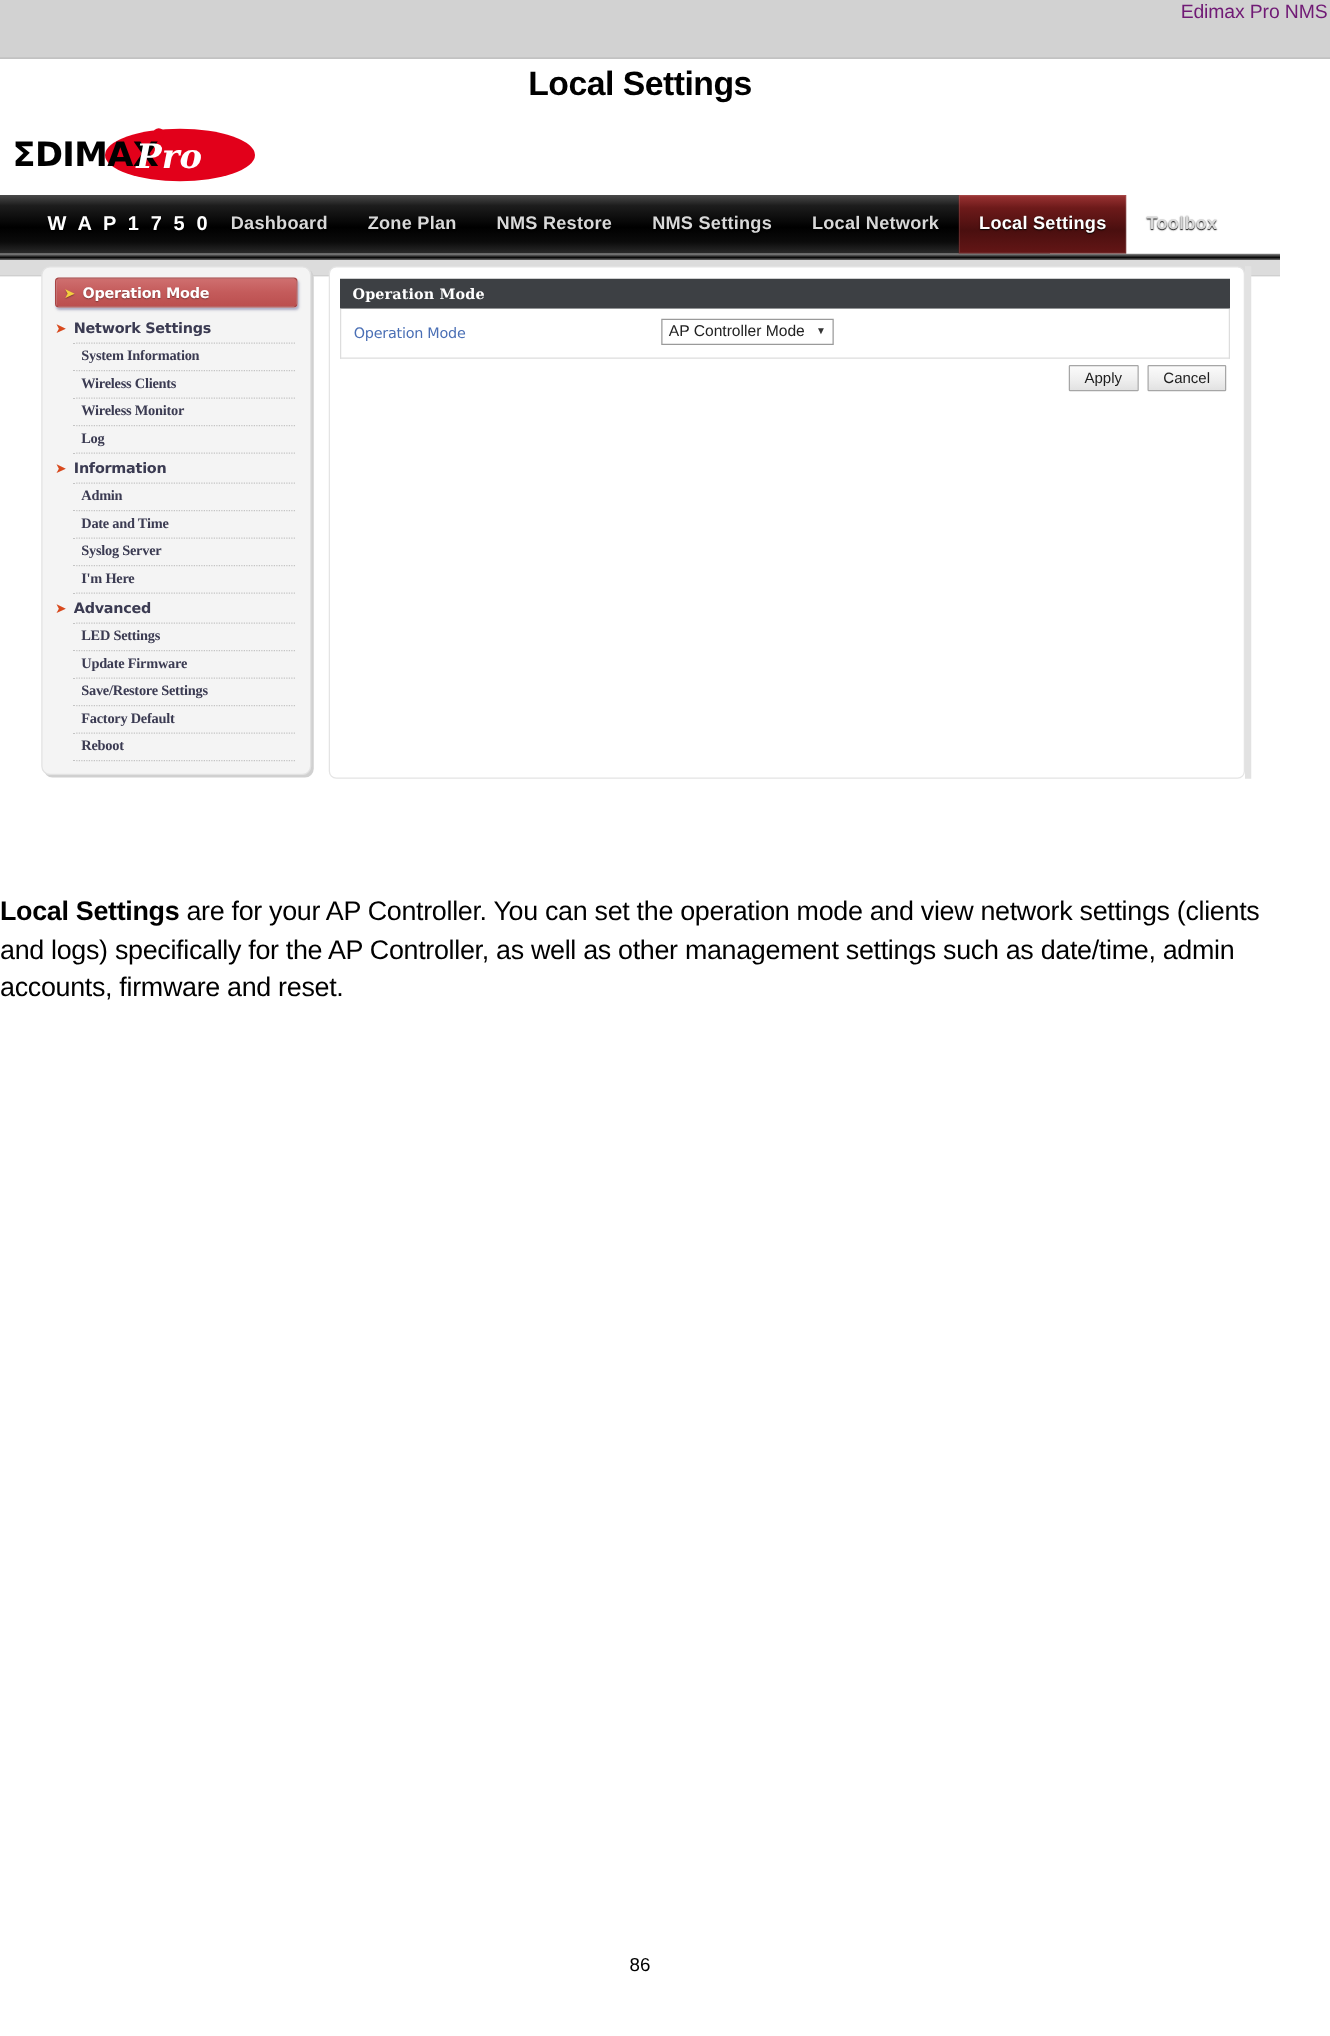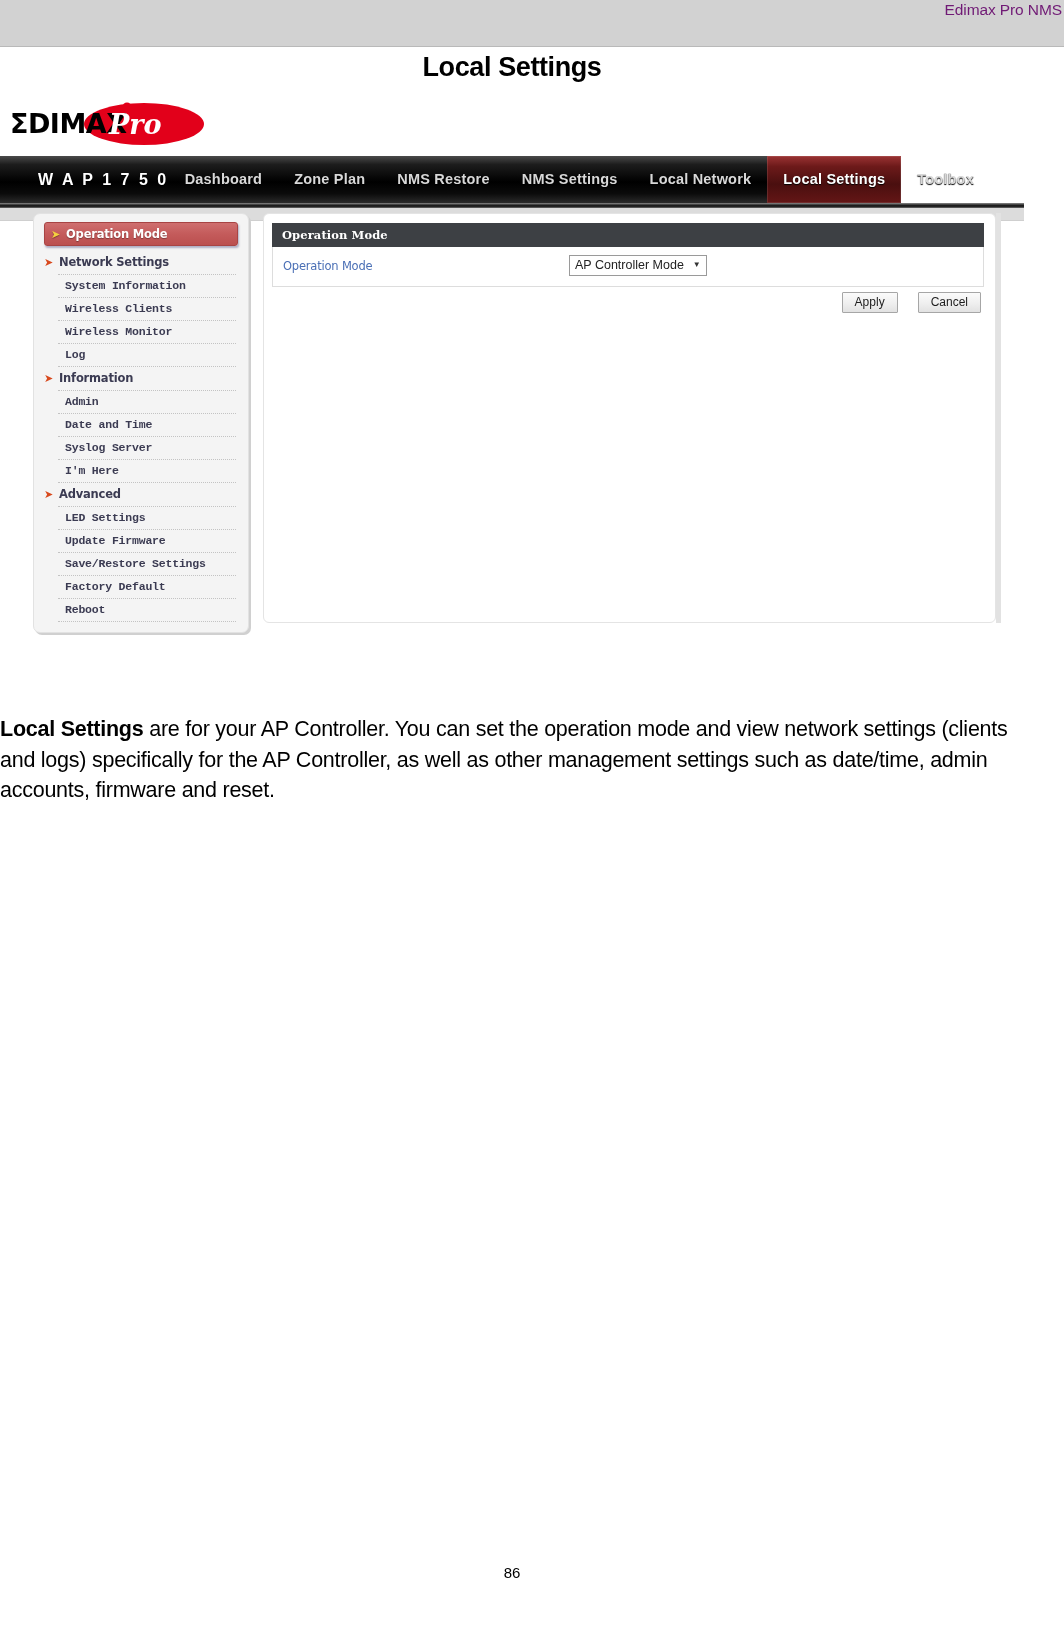--- a/index.html
+++ b/index.html
@@ -167,21 +167,21 @@
     padding: 4px 8px 4px 6px;
     box-shadow: 1px 2px 2px rgba(90,90,140,0.45);
     text-shadow: 0 1px 1px rgba(0,0,0,0.35);
   }
   .side-head.selected .chev { color: #f4d03f; }
   .side-sub {
     padding: 4px 8px 4px 31px;
     font-size: 11.5px;
     color: #3b3b52;
     font-weight: bold;
-    font-family: Liberation Mono, monospace;
+    font-family: Liberation Serif, serif;
     letter-spacing: -0.2px;
   }
 
   
   .content-panel {
     position: absolute;
     left: 263px;
     top: 120px;
     width: 733px;
     height: 410px;
@@ -224,33 +224,32 @@
     border: 1px solid #9a9a9a;
     background: #ffffff;
     font-size: 12.5px;
     color: #222;
     font-family: "Liberation Sans", sans-serif;
     padding: 2px 5px 3px 5px;
     display: inline-flex;
     align-items: center;
     gap: 9px;
     white-space: nowrap;
-    margin-left: 40px;
   }
   .select-box .caret {
     font-size: 8px;
     color: #333;
     line-height: 1;
   }
   .btn-row {
     position: absolute;
     right: 14px;
     top: 78px;
     display: flex;
-    gap: 20px;
+    gap: 7px;
   }
   .btn {
     border: 1px solid #a6a6a6;
     background: linear-gradient(to bottom, #fbfbfb 0%, #efefef 55%, #e2e2e2 100%);
     font-size: 12px;
     color: #1d1d1d;
     font-family: "Liberation Sans", sans-serif;
     padding: 2px 12px 3px 12px;
     border-radius: 1px;
   }

